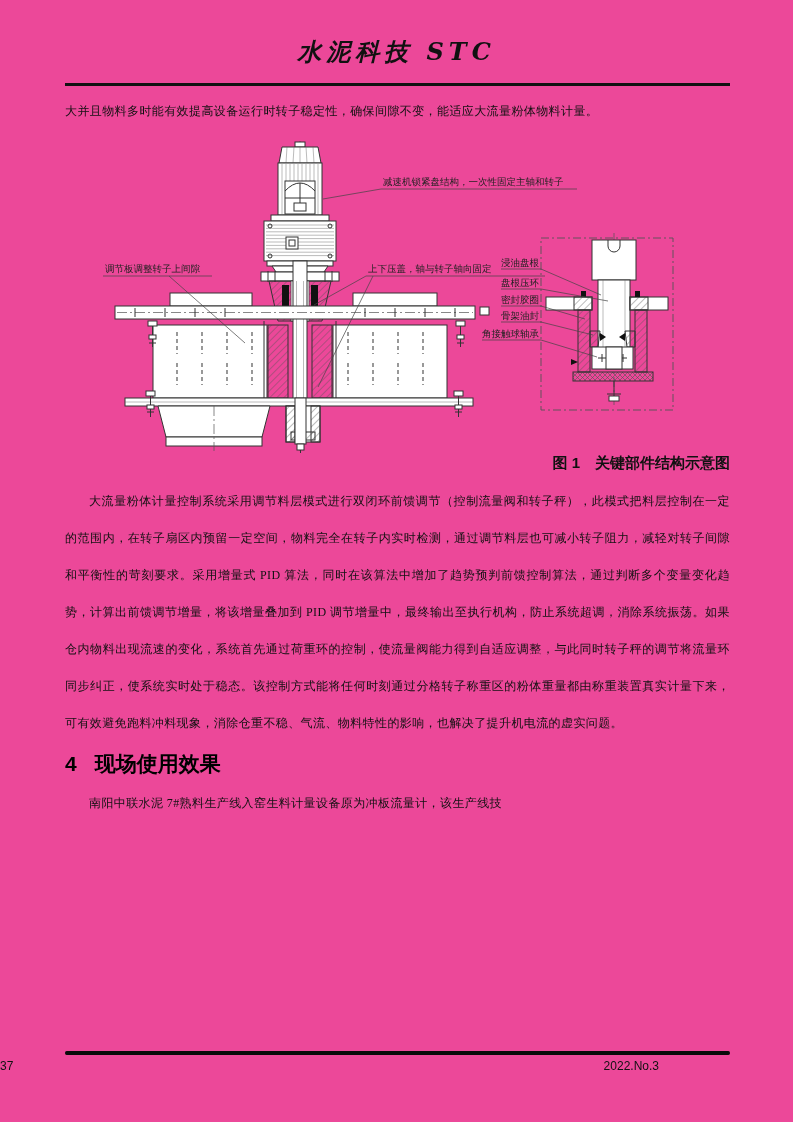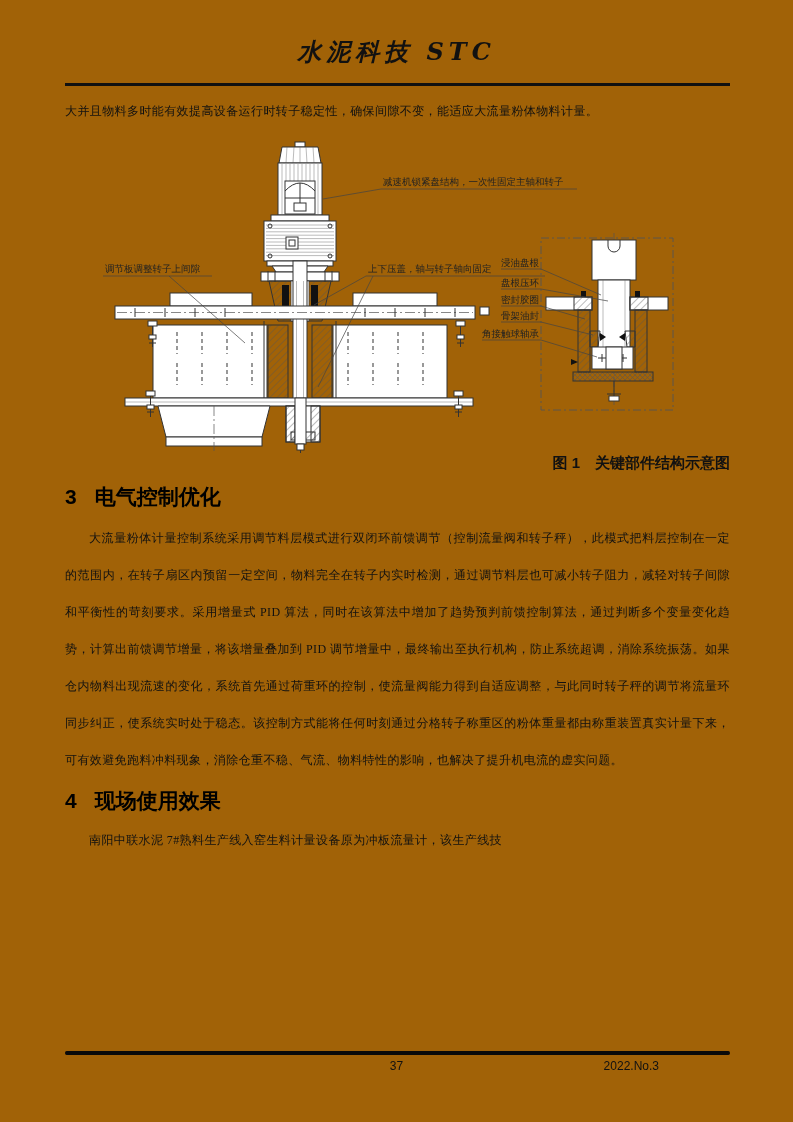--- a/index.html
+++ b/index.html
@@ -1,17 +1,17 @@
 <!DOCTYPE html>
 <html><head>
 <meta charset="utf-8">
 <style>
   html,body{margin:0;padding:0;background:#e8e8e8;}
   .page{
-    position:relative;width:793px;height:1122px;background:#a16207;
+    position:relative;width:793px;height:1122px;background:#ec4899;
     margin:0 auto;overflow:hidden;
     font-family:"Liberation Serif","DejaVu Serif",serif;color:#1a1a1a;
   }
   
   .journal-head{margin-top:36px;text-align:center;font-family:"DejaVu Serif",serif;
     font-style:italic;font-weight:600;font-size:24px;letter-spacing:5px;color:#111;}
   .head-rule{margin:15px 63px 0 65px;height:2.5px;background:#111;}
   
   .para{margin:7px 63px 0 65px;font-size:12px;line-height:37px;text-align:justify;
     letter-spacing:0.4px;color:#111;}
@@ -21,21 +21,21 @@
   figure svg{display:block;}
   figcaption{width:665px;text-align:right;font-family:"Liberation Sans","DejaVu Sans",sans-serif;
     font-size:15px;font-weight:600;color:#111;margin-top:1px;}
   
   h2.sec{margin:11px 63px 0 65px;font-family:"Liberation Sans","DejaVu Sans",sans-serif;
     font-size:21px;font-weight:700;color:#000;line-height:26px;}
   h2.sec .num{display:inline-block;margin-right:18px;}
   
   .foot-rule{position:absolute;left:65px;right:63px;top:1051px;height:4px;background:#0a0a0a;
     border-radius:2px/60%;}
-  .foot-page{position:absolute;top:1059px;left:0;width:100%;text-align:center;
+  .foot-page{position:absolute;top:1059px;left:0;width:100%;text-align:left;
     font-family:"Liberation Sans","DejaVu Sans",sans-serif;font-size:12px;color:#111;}
   .foot-issue{position:absolute;top:1059px;right:134px;
     font-family:"Liberation Sans","DejaVu Sans",sans-serif;font-size:12px;color:#111;}
   
   .dw{stroke:#333;stroke-width:1;fill:none;}
   .thin{stroke:#666;stroke-width:.45;}
   .cl{stroke:#555;stroke-width:.7;stroke-dasharray:10 3 2 3;}
   .stitch{stroke:#555;stroke-width:1.2;stroke-dasharray:4 3;}
   .lbl{font-family:"Liberation Sans","DejaVu Sans",sans-serif;font-size:9.5px;fill:#222;stroke:none;}
   .leader{stroke:#444;stroke-width:.7;fill:none;}
@@ -285,21 +285,20 @@
         <line class="leader" x1="476" y1="187" x2="528" y2="200"></line>
 
         <text class="lbl" x="474" y="202" text-anchor="end">角接触球轴承</text>
         <line class="leader" x1="417" y1="205" x2="476" y2="205"></line>
         <line class="leader" x1="476" y1="205" x2="532" y2="222"></line>
       </g>
     </svg>
     <figcaption>图 1　关键部件结构示意图</figcaption>
   </figure>
 
-  <h2 class="sec"><span class="num">3</span><span>电气控制优化</span></h2>
   <p class="para indent" style="margin-top:10px;">大流量粉体计量控制系统采用调节料层模式进行双闭环前馈调节（控制流量阀和转子秤），此模式把料层控制在一定的范围内，在转子扇区内预留一定空间，物料完全在转子内实时检测，通过调节料层也可减小转子阻力，减轻对转子间隙和平衡性的苛刻要求。采用增量式 PID 算法，同时在该算法中增加了趋势预判前馈控制算法，通过判断多个变量变化趋势，计算出前馈调节增量，将该增量叠加到 PID 调节增量中，最终输出至执行机构，防止系统超调，消除系统振荡。如果仓内物料出现流速的变化，系统首先通过荷重环的控制，使流量阀能力得到自适应调整，与此同时转子秤的调节将流量环同步纠正，使系统实时处于稳态。该控制方式能将任何时刻通过分格转子称重区的粉体重量都由称重装置真实计量下来，可有效避免跑料冲料现象，消除仓重不稳、气流、物料特性的影响，也解决了提升机电流的虚实问题。</p>
 
   <h2 class="sec" style="margin-top:9px;"><span class="num">4</span><span>现场使用效果</span></h2>
   <p class="para indent" style="margin-top:8px;">南阳中联水泥 7#熟料生产线入窑生料计量设备原为冲板流量计，该生产线技</p>
 
   <div class="foot-rule"></div>
   <div class="foot-page">37</div>
   <div class="foot-issue">2022.No.3</div>
 
 </div>

